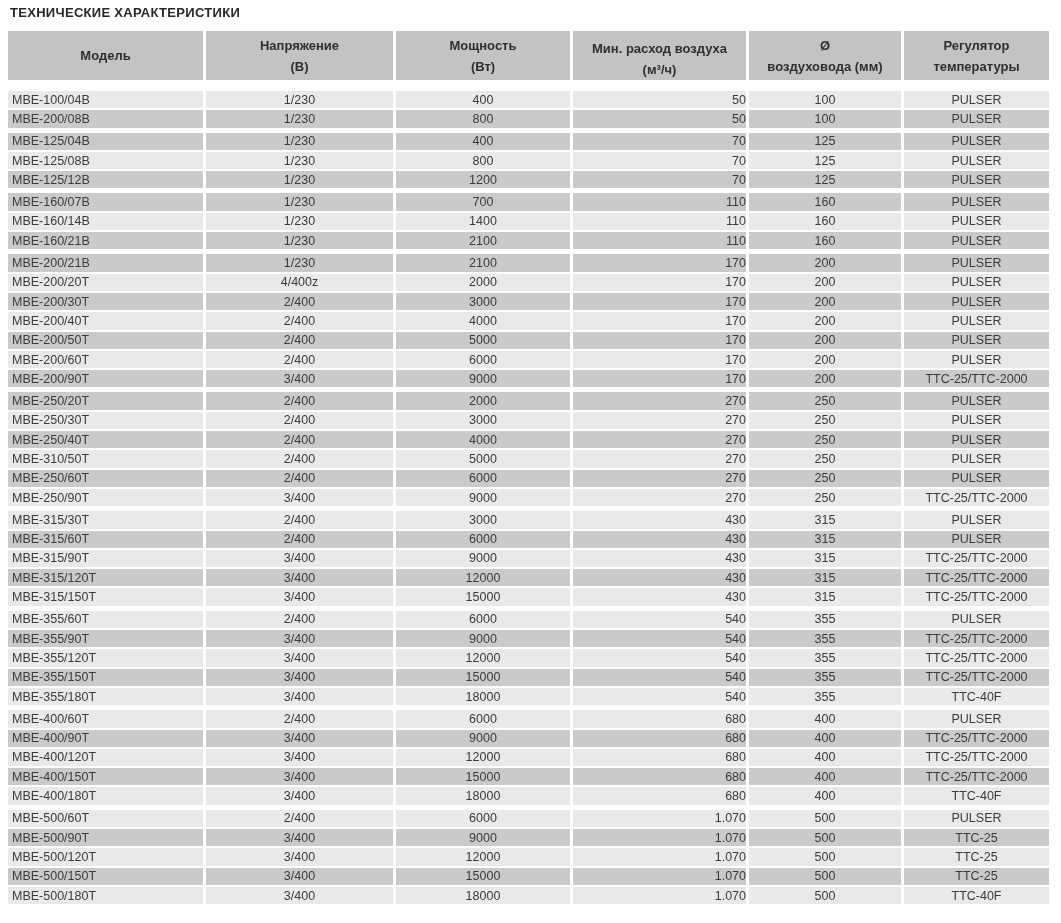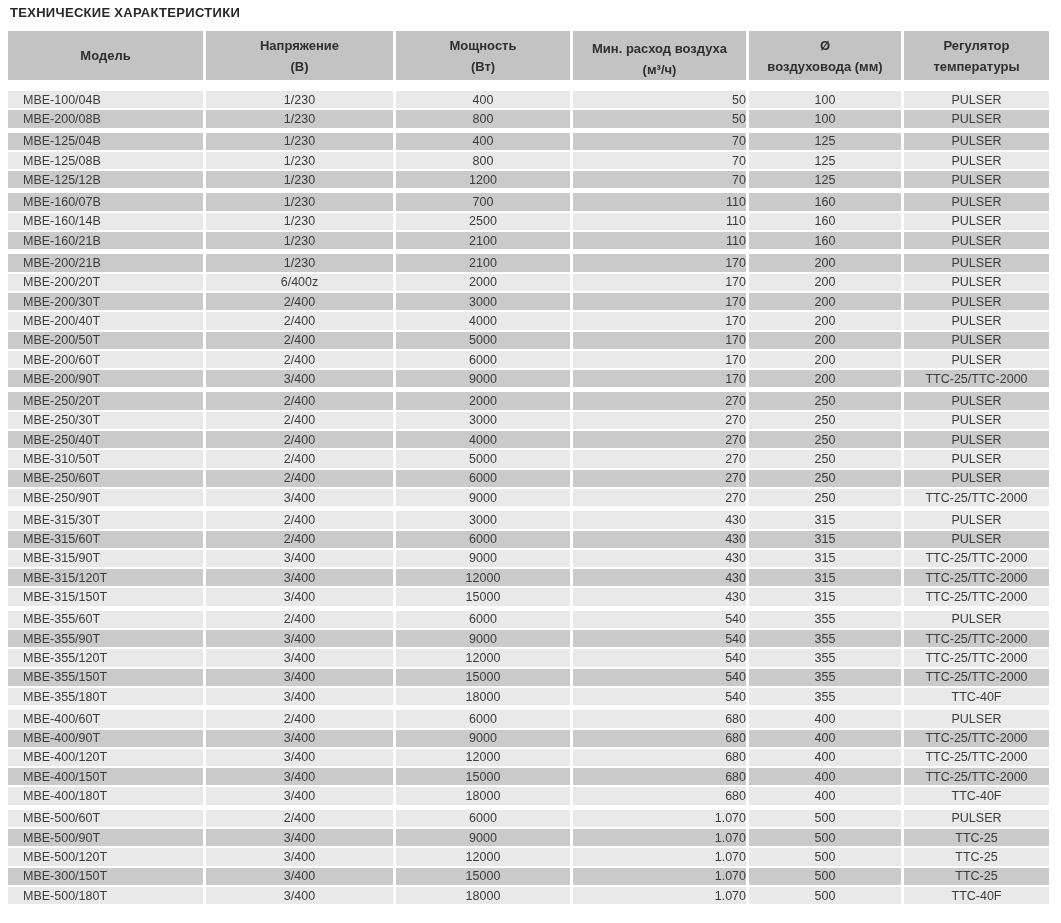--- a/index.html
+++ b/index.html
@@ -27,21 +27,21 @@
     display:flex;flex-direction:column;justify-content:center;align-items:center;
     text-align:center;
   }
   .th-line{line-height:21px;}
   .tr{height:17.3px;margin-bottom:2px;}
   .td{
     font-size:12.5px;color:var(--text);
     display:flex;align-items:center;justify-content:center;
     white-space:nowrap;overflow:hidden;
   }
-  .td.left{justify-content:flex-start;padding-left:15px;}
+  .td.left{justify-content:flex-start;padding-left:4px;}
   .tr.light .td{background:var(--row-light);}
   .tr.dark  .td{background:var(--row-dark);}
   .group{margin-bottom:5px;}
   .group:last-child{margin-bottom:0;}
   
   .c0{width:195px;flex:0 0 195px;}
   .c1{width:187px;flex:0 0 187px;}
   .c2{width:174px;flex:0 0 174px;}
   .c3{width:173px;flex:0 0 173px;justify-content:flex-end;}
   .c4{width:152px;flex:0 0 152px;}
@@ -128,21 +128,21 @@
             <div class="td c0 left">MBE-160/07B</div>
             <div class="td c1">1/230</div>
             <div class="td c2">700</div>
             <div class="td c3">110</div>
             <div class="td c4">160</div>
             <div class="td c5">PULSER</div>
           </div>
           <div class="tr light">
             <div class="td c0 left">MBE-160/14B</div>
             <div class="td c1">1/230</div>
-            <div class="td c2">2500</div>
+            <div class="td c2">1400</div>
             <div class="td c3">110</div>
             <div class="td c4">160</div>
             <div class="td c5">PULSER</div>
           </div>
           <div class="tr dark">
             <div class="td c0 left">MBE-160/21B</div>
             <div class="td c1">1/230</div>
             <div class="td c2">2100</div>
             <div class="td c3">110</div>
             <div class="td c4">160</div>
@@ -153,21 +153,21 @@
           <div class="tr dark">
             <div class="td c0 left">MBE-200/21B</div>
             <div class="td c1">1/230</div>
             <div class="td c2">2100</div>
             <div class="td c3">170</div>
             <div class="td c4">200</div>
             <div class="td c5">PULSER</div>
           </div>
           <div class="tr light">
             <div class="td c0 left">MBE-200/20T</div>
-            <div class="td c1">6/400z</div>
+            <div class="td c1">4/400z</div>
             <div class="td c2">2000</div>
             <div class="td c3">170</div>
             <div class="td c4">200</div>
             <div class="td c5">PULSER</div>
           </div>
           <div class="tr dark">
             <div class="td c0 left">MBE-200/30T</div>
             <div class="td c1">2/400</div>
             <div class="td c2">3000</div>
             <div class="td c3">170</div>
@@ -402,21 +402,21 @@
           </div>
           <div class="tr light">
             <div class="td c0 left">MBE-500/120T</div>
             <div class="td c1">3/400</div>
             <div class="td c2">12000</div>
             <div class="td c3">1.070</div>
             <div class="td c4">500</div>
             <div class="td c5">TTC-25</div>
           </div>
           <div class="tr dark">
-            <div class="td c0 left">MBE-300/150T</div>
+            <div class="td c0 left">MBE-500/150T</div>
             <div class="td c1">3/400</div>
             <div class="td c2">15000</div>
             <div class="td c3">1.070</div>
             <div class="td c4">500</div>
             <div class="td c5">TTC-25</div>
           </div>
           <div class="tr light">
             <div class="td c0 left">MBE-500/180T</div>
             <div class="td c1">3/400</div>
             <div class="td c2">18000</div>

